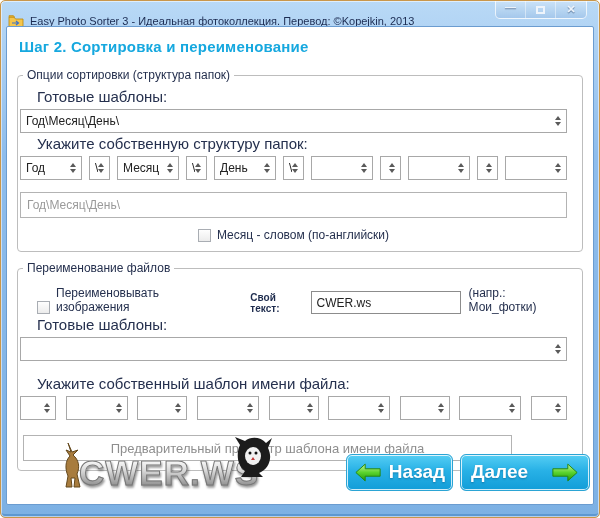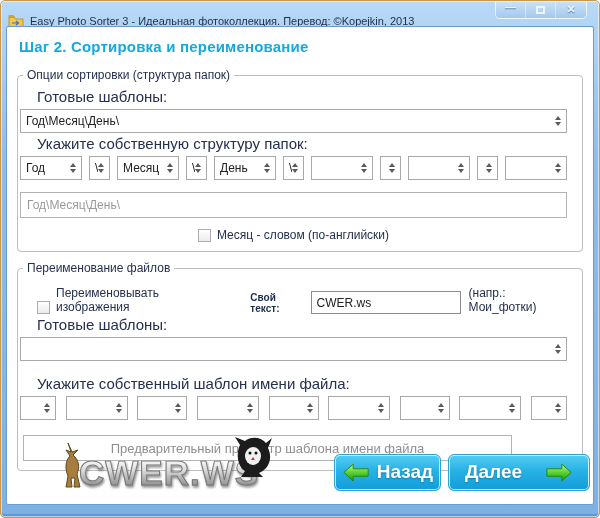--- a/index.html
+++ b/index.html
@@ -119,21 +119,21 @@
   .nav-buttons { display:flex; gap:7px;padding-left:46px; }
   .nav-btn {
     height:37px; border-radius:6px; border:1px solid #2ba4d4;
     background:linear-gradient(#55cef4, #28b1e6 45%, #129dd8);
     box-shadow: inset 0 0 0 1px rgba(255,255,255,.8);
     color:#fff; font-weight:bold; font-size:19px;
     display:flex; align-items:center; justify-content:center; gap:7px;
     text-shadow:0 1px 2px rgba(0,70,110,.45); cursor:default;
   }
   .btn-back { width:107px; }
-  .btn-next { width:142px; }
+  .btn-next { width:130px; }
   .arr { display:block; }
 </style>
 </head>
 <body>
 
 <div class="window">
 
   <div class="titlebar">
     <svg class="app-icon" viewBox="0 0 16 14">
       <path d="M1 3 h5 l1.5 2 H15 v8 H1 Z" fill="#f6c64b" stroke="#b8860b" stroke-width="0.8"></path>

